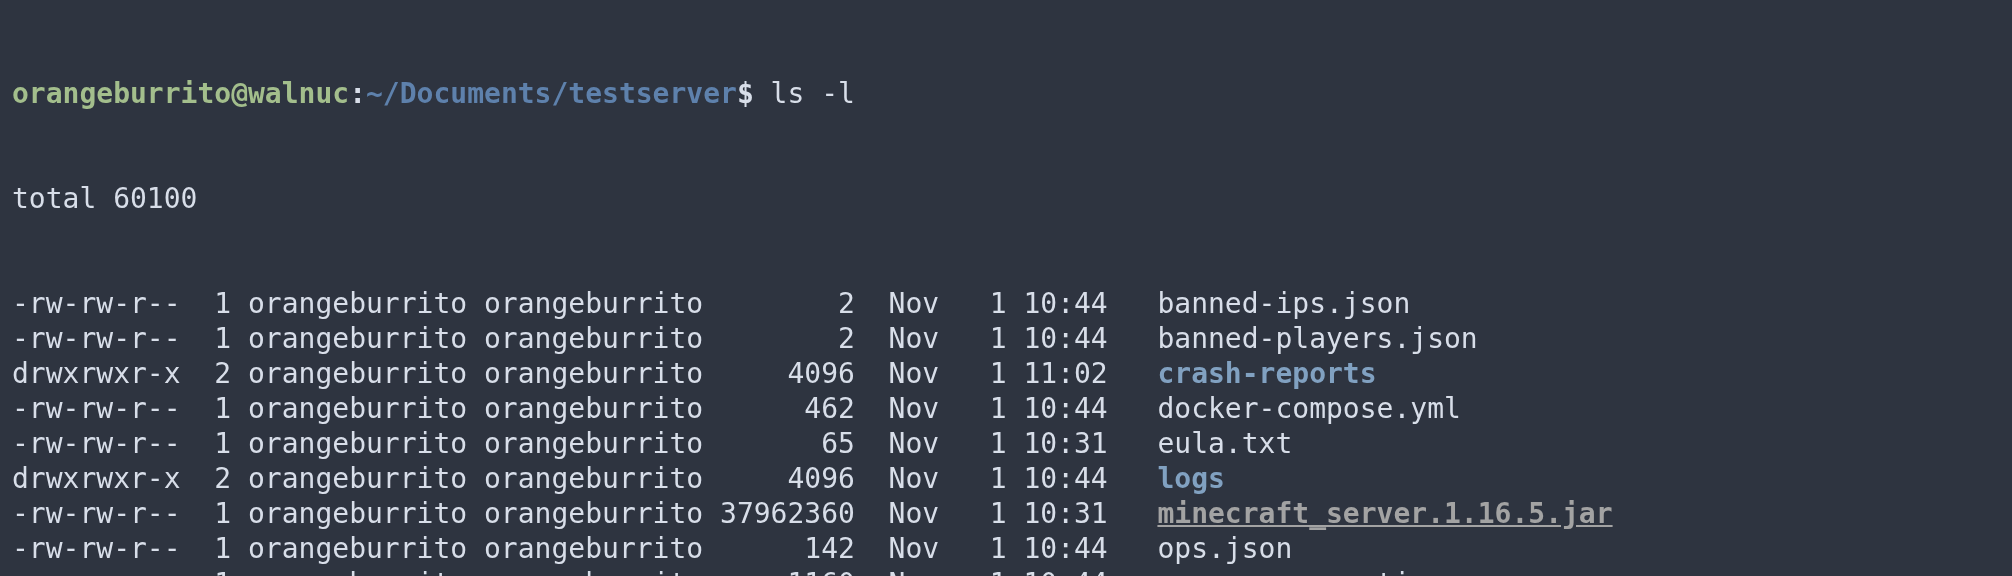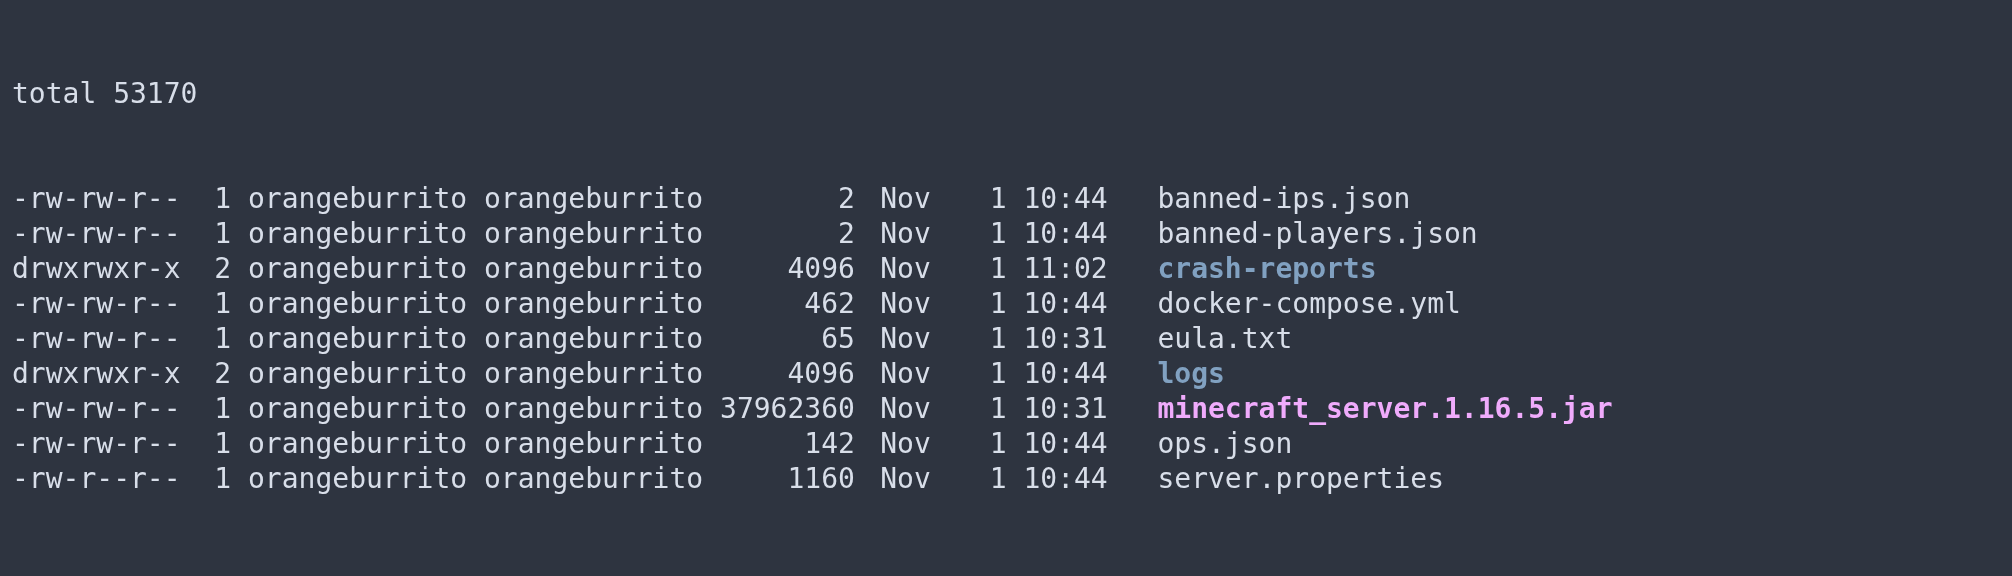--- a/index.html
+++ b/index.html
@@ -24,33 +24,34 @@
   .user-host  { color: #a3be8c; font-weight: 700; }       
   .colon      { color: #d8dee9; font-weight: 700; }
   .cwd        { color: #5e81ac; font-weight: 700; }        
   .dollar     { color: #d8dee9; font-weight: 700; }
 
   .cmd        { color: #d8dee9; }
 
   
   .plain { color: #d8dee9; }
   .dir   { color: #81a1c1; font-weight: 700; text-align: center; }
-  .exec  { color: #f0abfc; font-weight: 600; }   
+  .exec  { color: #a3a3a3; font-weight: 600; text-decoration: underline; }   
 
   .col-perm  { display:inline-block; min-width: 10ch; }
   .col-links { display:inline-block; min-width: 2ch; text-align: right; margin-left: 0; }
   .col-owner { display:inline-block; min-width: 13ch; }
   .col-group { display:inline-block; min-width: 13ch; }
   .col-size  { display:inline-block; min-width: 8ch; text-align: right; }
-  .col-month { display:inline-block; min-width: 4ch; text-align: center; }
+  .col-month { display:inline-block; min-width: 4ch; text-align: right; }
   .col-day   { display:inline-block; min-width: 2ch; text-align: right; margin-left: 2ch; }
   .col-time  { display:inline-block; min-width: 6ch; }
   .col-name  { display:inline-block;margin-left:16px; }
 
   .row { display:block; }
 </style>
 </head>
 <body>
 
 <div class="terminal">
-  <div class="row">total 53170</div>
+  <div class="row"><span class="user-host">orangeburrito@walnuc</span><span class="colon">:</span><span class="cwd">~/Documents/testserver</span><span class="dollar">$</span><span> </span><span class="cmd">ls -l</span></div>
+  <div class="row">total 60100</div>
   <div id="listing"><div class="row"><span class="col-perm">-rw-rw-r--</span> <span class="col-links">1</span> <span class="col-owner">orangeburrito</span> <span class="col-group">orangeburrito</span> <span class="col-size">2</span> <span class="col-month">Nov</span><span class="col-day">1</span> <span class="col-time">10:44</span> <span class="col-name plain">banned-ips.json</span></div><div class="row"><span class="col-perm">-rw-rw-r--</span> <span class="col-links">1</span> <span class="col-owner">orangeburrito</span> <span class="col-group">orangeburrito</span> <span class="col-size">2</span> <span class="col-month">Nov</span><span class="col-day">1</span> <span class="col-time">10:44</span> <span class="col-name plain">banned-players.json</span></div><div class="row"><span class="col-perm">drwxrwxr-x</span> <span class="col-links">2</span> <span class="col-owner">orangeburrito</span> <span class="col-group">orangeburrito</span> <span class="col-size">4096</span> <span class="col-month">Nov</span><span class="col-day">1</span> <span class="col-time">11:02</span> <span class="col-name dir">crash-reports</span></div><div class="row"><span class="col-perm">-rw-rw-r--</span> <span class="col-links">1</span> <span class="col-owner">orangeburrito</span> <span class="col-group">orangeburrito</span> <span class="col-size">462</span> <span class="col-month">Nov</span><span class="col-day">1</span> <span class="col-time">10:44</span> <span class="col-name plain">docker-compose.yml</span></div><div class="row"><span class="col-perm">-rw-rw-r--</span> <span class="col-links">1</span> <span class="col-owner">orangeburrito</span> <span class="col-group">orangeburrito</span> <span class="col-size">65</span> <span class="col-month">Nov</span><span class="col-day">1</span> <span class="col-time">10:31</span> <span class="col-name plain">eula.txt</span></div><div class="row"><span class="col-perm">drwxrwxr-x</span> <span class="col-links">2</span> <span class="col-owner">orangeburrito</span> <span class="col-group">orangeburrito</span> <span class="col-size">4096</span> <span class="col-month">Nov</span><span class="col-day">1</span> <span class="col-time">10:44</span> <span class="col-name dir">logs</span></div><div class="row"><span class="col-perm">-rw-rw-r--</span> <span class="col-links">1</span> <span class="col-owner">orangeburrito</span> <span class="col-group">orangeburrito</span> <span class="col-size">37962360</span> <span class="col-month">Nov</span><span class="col-day">1</span> <span class="col-time">10:31</span> <span class="col-name exec">minecraft_server.1.16.5.jar</span></div><div class="row"><span class="col-perm">-rw-rw-r--</span> <span class="col-links">1</span> <span class="col-owner">orangeburrito</span> <span class="col-group">orangeburrito</span> <span class="col-size">142</span> <span class="col-month">Nov</span><span class="col-day">1</span> <span class="col-time">10:44</span> <span class="col-name plain">ops.json</span></div><div class="row"><span class="col-perm">-rw-r--r--</span> <span class="col-links">1</span> <span class="col-owner">orangeburrito</span> <span class="col-group">orangeburrito</span> <span class="col-size">1160</span> <span class="col-month">Nov</span><span class="col-day">1</span> <span class="col-time">10:44</span> <span class="col-name plain">server.properties</span></div></div>
 </div>
 
 </body></html>

